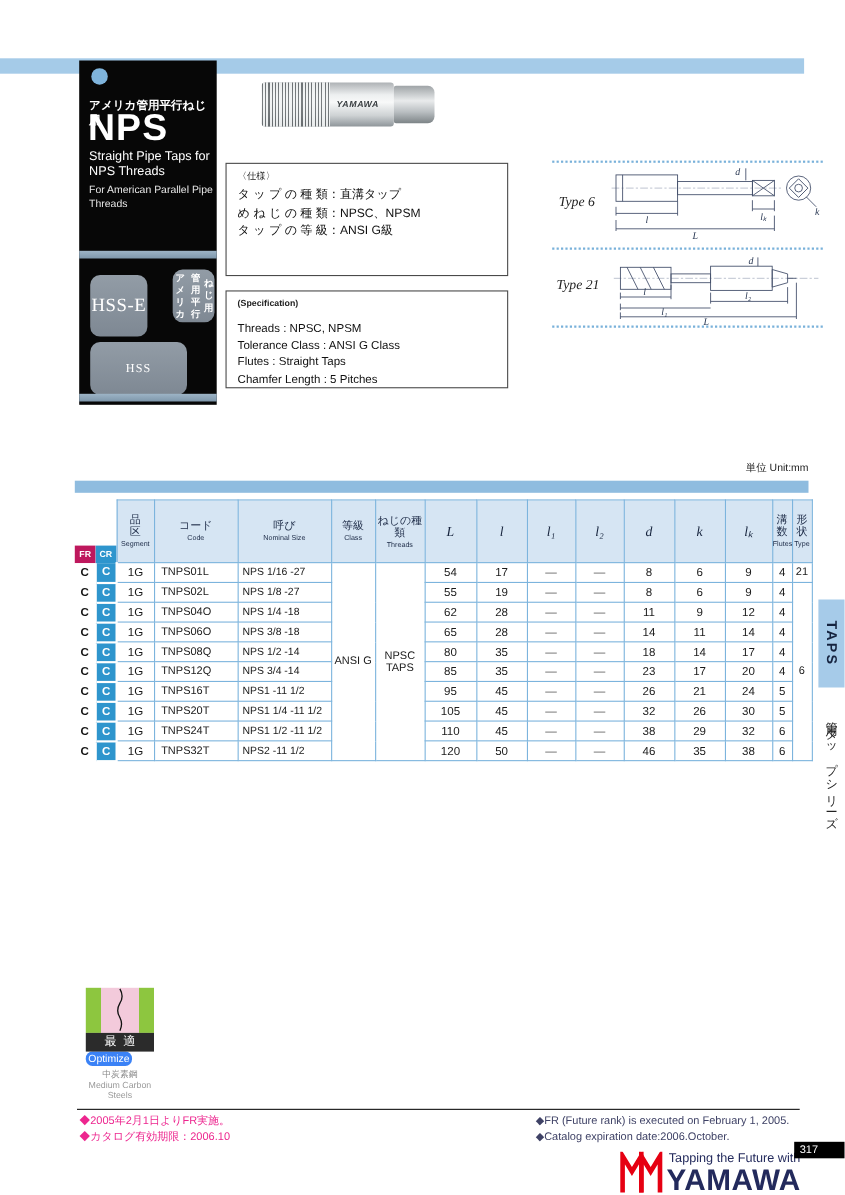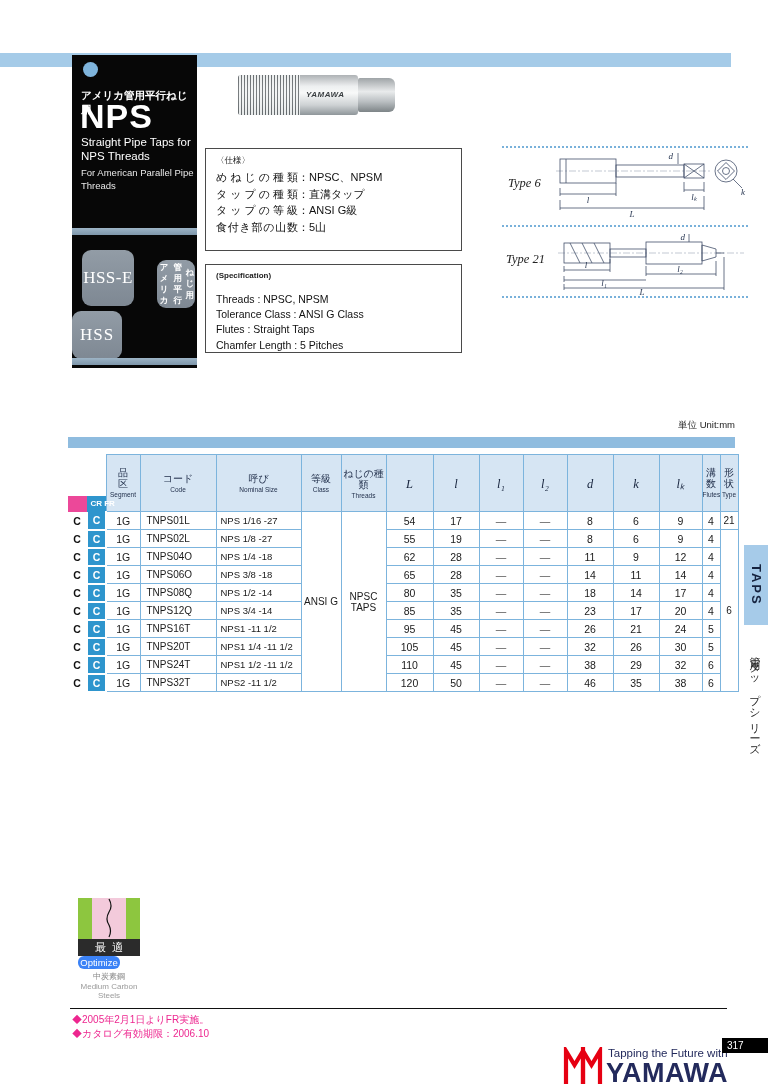--- a/index.html
+++ b/index.html
@@ -14,22 +14,22 @@
   .black-panel { position:absolute; left:72px; top:55px; width:125px; height:313px; background:#070707; }
   .panel-dot { position:absolute; left:11px; top:7px; width:15px; height:15px; border-radius:50%; background:#7fb4dc; }
   .cat-ja { position:absolute; left:9px; top:34px; width:115px; font-size:10.5px; font-weight:bold; color:#ffffff; letter-spacing:0; }
   .nps-big { position:absolute; left:8px; top:42px; font-size:34px; font-weight:bold; color:#ffffff; letter-spacing:1px; }
   .title-en { position:absolute; left:9px; top:80px; font-size:11.5px; line-height:1.25; color:#ffffff; }
   .subtitle-en { position:absolute; left:9px; top:112px; font-size:9.5px; line-height:1.35; color:#e8e8e8; }
   .panel-stripe { position:absolute; left:0; width:125px; height:7px; background:linear-gradient(180deg,#9db4c6,#7e97ab); }
   .stripe1 { top:173px; } .stripe2 { top:303px; }
   .badge { position:absolute; background:linear-gradient(180deg,#929ca6,#7e8893); border-radius:9px; color:#ffffff; display:flex; align-items:center; justify-content:center; text-align:center; }
   .badge-hsse { left:10px; top:195px; width:52px; height:56px; font-family:"Liberation Serif", serif; font-size:17px; letter-spacing:.5px; }
-  .badge-usage { left:85px; top:205px; width:38px; height:48px; font-size:8.5px; font-weight:bold; line-height:1.3; }
-  .badge-hss { left:0; top:256px; width:50px; height:48px; font-family:"Liberation Serif", serif; font-size:17px; letter-spacing:1px; }
+  .badge-usage { left:85px; top:190px; width:38px; height:48px; font-size:8.5px; font-weight:bold; line-height:1.3; }
+  .badge-hss { left:10px; top:256px; width:88px; height:48px; font-family:"Liberation Serif", serif; font-size:11px; letter-spacing:1px; }
 
   
   .tap-photo { position:absolute; left:238px; top:70px; width:160px; height:52px; }
   .tap-body { position:absolute; left:0; top:5px; width:120px; height:40px; border-radius:3px;
     background:linear-gradient(180deg,#aeb2b5 0%,#edeff0 28%,#f8f9f9 45%,#ced2d4 75%,#8f969a 100%); }
   .tap-threads { position:absolute; left:0; top:0; width:62px; height:100%; border-radius:3px 0 0 3px;
     background:repeating-linear-gradient(90deg, rgba(90,95,98,.8) 0 1px, rgba(242,244,244,.9) 1px 3px); }
   .tap-brand { position:absolute; left:68px; top:15px; font-size:8px; font-weight:bold; font-style:italic; color:#3a3f42; letter-spacing:.5px; }
   .tap-shank { position:absolute; left:120px; top:8px; width:37px; height:34px; border-radius:2px 6px 6px 2px;
     background:linear-gradient(180deg,#9fa4a7,#e9ebec 40%,#b9bec1 70%,#7d8487); }
@@ -59,21 +59,21 @@
   .table-bar { position:absolute; left:68px; top:437px; width:667px; height:11px; background:#8fbcdf; }
   table.spec-table { position:absolute; left:68px; top:454px; width:670px; border-collapse:collapse; table-layout:fixed; }
   .spec-table th, .spec-table td { padding:0; margin:0; }
   .spec-table thead th { height:56px; background:#d6e5f3; border:1px solid #7cb4dd; vertical-align:middle; text-align:center; font-weight:normal; }
   .spec-table thead th.nobg { background:#ffffff; border:none; vertical-align:bottom; padding:0; }
   .hdr-ja { font-size:10px; color:#1d2b47; line-height:1.1; }
   .hdr-stack { width:12px; margin:0 auto; word-break:break-all; line-height:1.05; font-size:10px; color:#1d2b47; }
   .hdr-en { font-size:6.5px; color:#1d2b47; margin-top:2px; }
   .hdr-dim { font-family:"Liberation Serif", serif; font-style:italic; font-size:12.5px; color:#16233c; }
   .frcr-box { width:100%; height:16px; line-height:16px; font-size:8px; font-weight:bold; color:#ffffff; text-align:center; }
-  .fr-box { background:#ec4899;padding-left:32px; } .cr-box { background:#2e95cd; }
+  .fr-box { background:#be185d; } .cr-box { background:#2e95cd; }
   .spec-table tbody tr { height:18px; }
   .spec-table tbody td { border:1px solid #7cb4dd; font-size:10.5px; text-align:center; color:#1a1a1a; background:#ffffff; }
   .spec-table tbody td.fr { border:none; border-right:2px solid #ffffff; background:#ffffff; font-weight:bold; color:#111; }
   .spec-table tbody td.cr { border:none; border-bottom:2px solid #ffffff; border-right:2px solid #ffffff; background:#2e95cd; color:#ffffff; font-weight:bold; }
   .spec-table tbody td.code { text-align:left; padding-left:6px; font-size:10px;margin-left:20px; }
   .spec-table tbody td.size { text-align:left; padding-left:4px; font-size:9.5px; white-space:nowrap; }
   .spec-table tbody td.dash { color:#555; }
   .spec-table tbody td.mergebox { font-size:10px; }
 
   
@@ -139,24 +139,23 @@
     <div class="tap-body">
       <div class="tap-threads"></div>
       <div class="tap-brand">YAMAWA</div>
     </div>
     <div class="tap-shank"></div>
   </div>
 
   <div class="spec-box spec-ja">
     <div class="spec-heading">〈仕様〉</div>
     <div>
+        <div class="spec-row"><span class="spec-label">タップの種類</span><span>：</span><span class="spec-value">直溝タップ</span></div>
         <div class="spec-row"><span class="spec-label">めねじの種類</span><span>：</span><span class="spec-value">NPSC、NPSM</span></div>
-        <div class="spec-row"><span class="spec-label">タップの種類</span><span>：</span><span class="spec-value">直溝タップ</span></div>
         <div class="spec-row"><span class="spec-label">タップの等級</span><span>：</span><span class="spec-value">ANSI G級</span></div>
-        <div class="spec-row"><span class="spec-label">食付き部の山数</span><span>：</span><span class="spec-value">5山</span></div>
       </div>
   </div>
 
   <div class="spec-box spec-en">
     <div class="spec-heading-en">(Specification)</div>
     <div>
         <div class="spec-en-line">Threads : NPSC, NPSM</div>
         <div class="spec-en-line">Tolerance Class : ANSI G Class</div>
         <div class="spec-en-line">Flutes : Straight Taps</div>
         <div class="spec-en-line">Chamfer Length : 5 Pitches</div>
@@ -476,20 +475,24 @@
     <div class="opt-pill">Optimize</div>
     <div class="opt-cap-ja">中炭素鋼</div>
     <div class="opt-cap-en">Medium Carbon Steels</div>
   </div>
 
   <div class="footer-rule"></div>
   <div class="footer-left">
       <div class="footer-line">◆2005年2月1日よりFR実施。</div>
       <div class="footer-line">◆カタログ有効期限：2006.10</div>
     </div>
+  <div class="footer-right">
+      <div class="footer-line">◆FR (Future rank) is executed on February 1, 2005.</div>
+      <div class="footer-line">◆Catalog expiration date:2006.October.</div>
+    </div>
 
   <div class="logo">
     <svg class="logo-icon" width="40" height="38" viewBox="0 0 40 38">
       <g stroke="#e60012" stroke-width="4.2" fill="none" stroke-linejoin="miter">
         <polyline points="3,37 3,4 11.5,18 20,4 20,37"></polyline>
         <polyline points="20,37 20,4 28.5,18 37,4 37,37"></polyline>
       </g>
     </svg>
     <div class="logo-tagline">Tapping the Future with</div>
     <div class="logo-name">YAMAWA</div>

